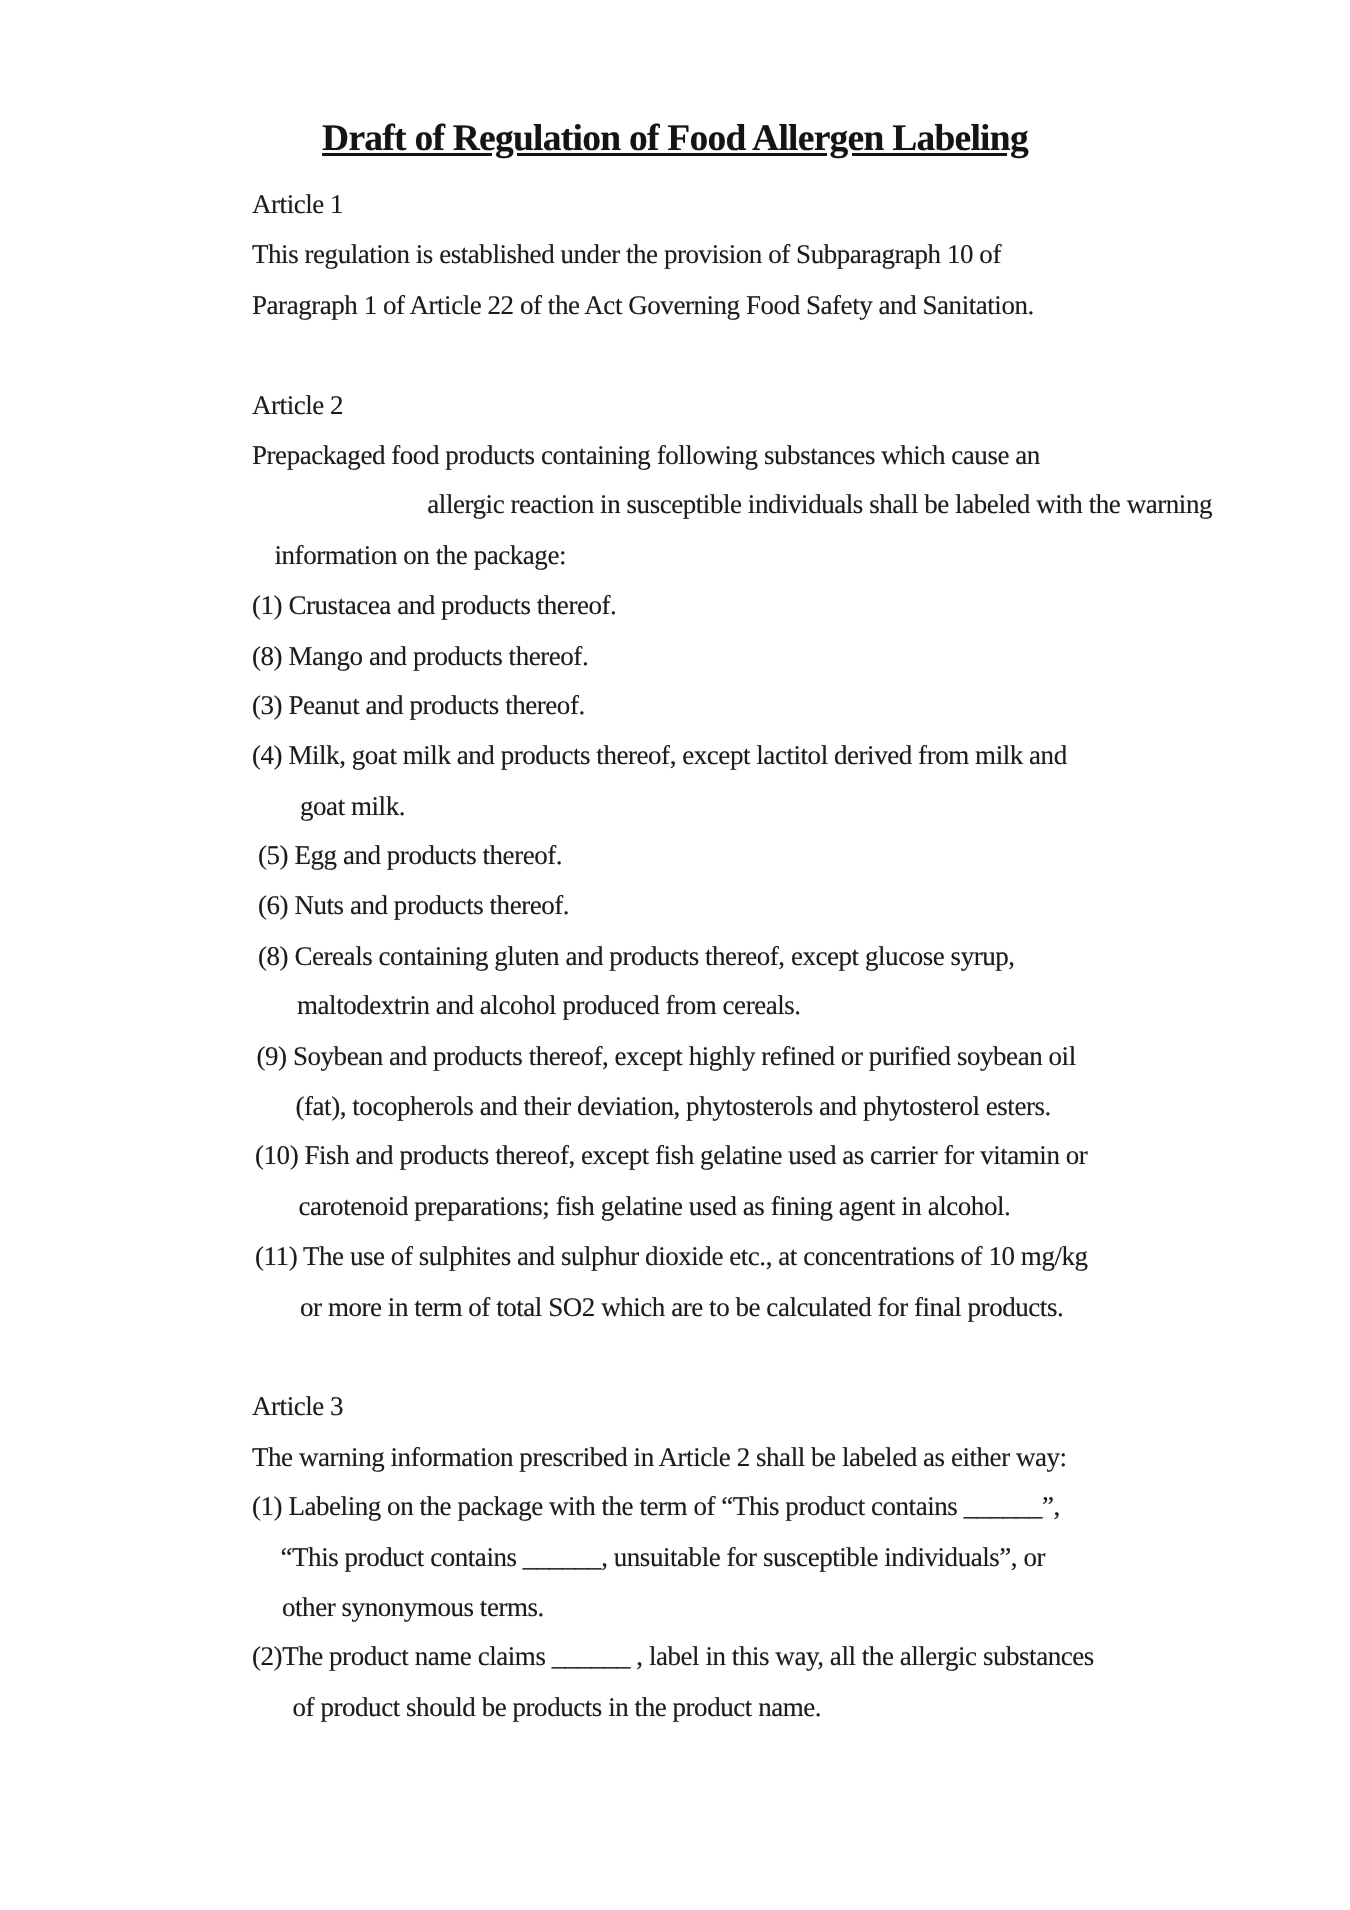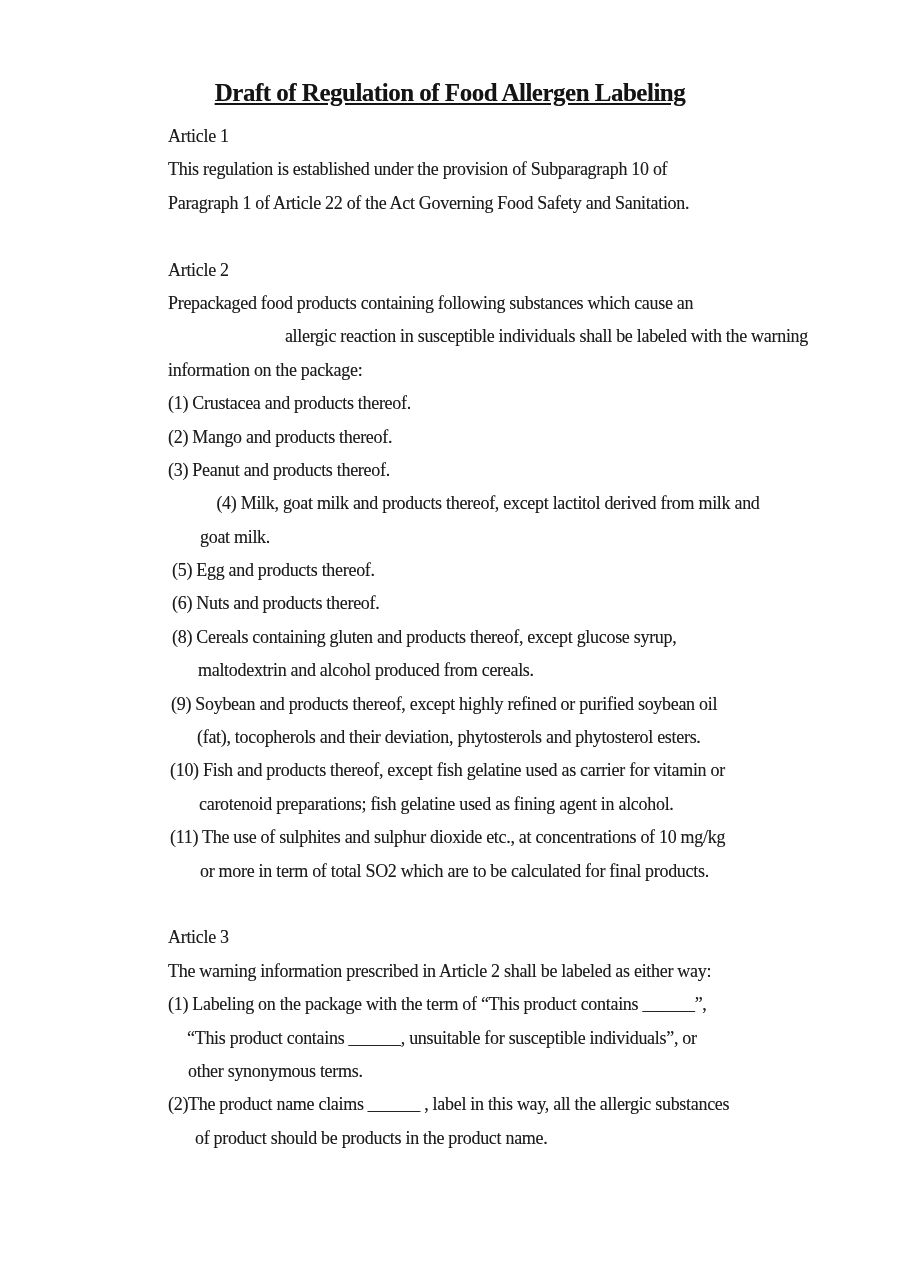--- a/index.html
+++ b/index.html
@@ -58,25 +58,25 @@
       <div>
         <div class="line" style="margin-left: 0px;">Article 1</div>
         <div class="line" style="margin-left: 0px;">This regulation is established under the provision of Subparagraph 10 of</div>
         <div class="line" style="margin-left: 0px;">Paragraph 1 of Article 22 of the Act Governing Food Safety and Sanitation.</div>
       </div>
       <div class="section-gap"></div>
       <div>
         <div class="line" style="margin-left: 0px;">Article 2</div>
         <div class="line" style="margin-left: 0px;">Prepackaged food products containing following substances which cause an</div>
         <div class="line" style="margin-left: 0px; text-align: right;">allergic reaction in susceptible individuals shall be labeled with the warning</div>
-        <div class="line" style="margin-left: 0px;">information on the package:</div>
+        <div class="line" style="margin-left: 15px;">information on the package:</div>
         <div class="line" style="margin-left: 0px;">(1) Crustacea and products thereof.</div>
-        <div class="line" style="margin-left: 0px;">(2) Mango and products thereof.</div>
+        <div class="line" style="margin-left: 0px;">(8) Mango and products thereof.</div>
         <div class="line" style="margin-left: 0px;">(3) Peanut and products thereof.</div>
-        <div class="line" style="margin-left: 0px; text-align: center;">(4) Milk, goat milk and products thereof, except lactitol derived from milk and</div>
+        <div class="line" style="margin-left: 0px;">(4) Milk, goat milk and products thereof, except lactitol derived from milk and</div>
         <div class="line" style="margin-left: 32px;">goat milk.</div>
         <div class="line" style="margin-left: 4px;">(5) Egg and products thereof.</div>
         <div class="line" style="margin-left: 4px;">(6) Nuts and products thereof.</div>
         <div class="line" style="margin-left: 4px;">(8) Cereals containing gluten and products thereof, except glucose syrup,</div>
         <div class="line" style="margin-left: 30px;">maltodextrin and alcohol produced from cereals.</div>
         <div class="line" style="margin-left: 3px;">(9) Soybean and products thereof, except highly refined or purified soybean oil</div>
         <div class="line" style="margin-left: 29px;">(fat), tocopherols and their deviation, phytosterols and phytosterol esters.</div>
         <div class="line" style="margin-left: 2px;">(10) Fish and products thereof, except fish gelatine used as carrier for vitamin or</div>
         <div class="line" style="margin-left: 31px;">carotenoid preparations; fish gelatine used as fining agent in alcohol.</div>
         <div class="line" style="margin-left: 2px;">(11) The use of sulphites and sulphur dioxide etc., at concentrations of 10 mg/kg</div>

